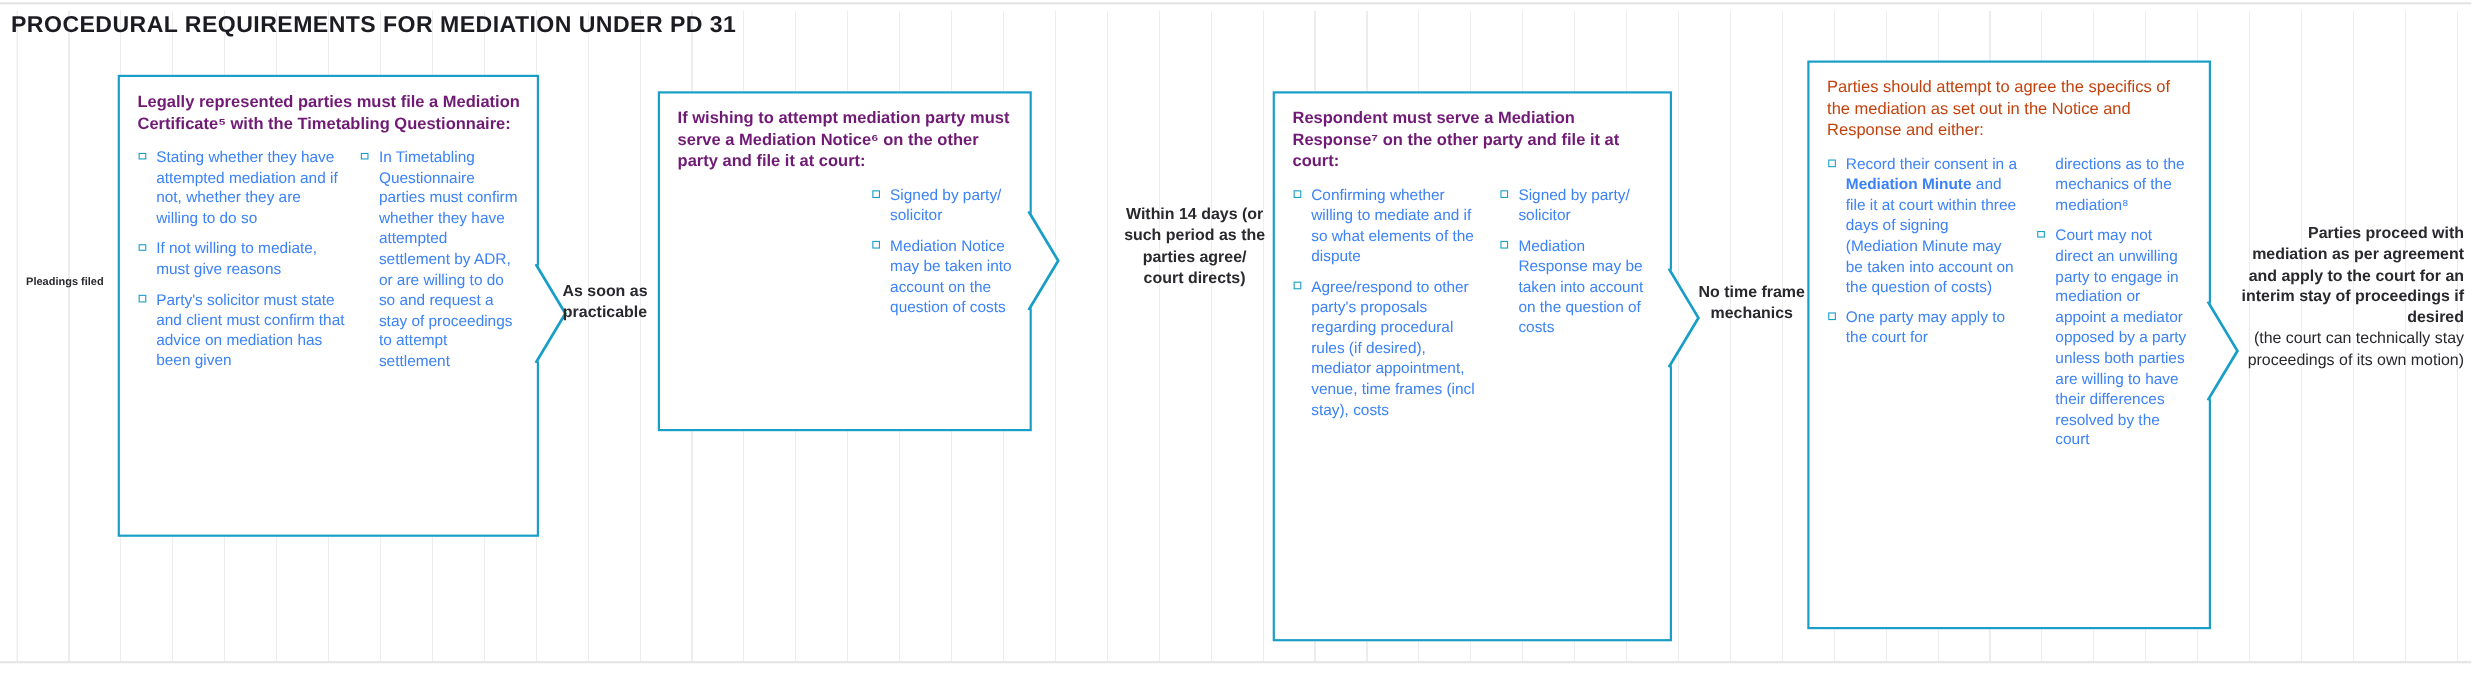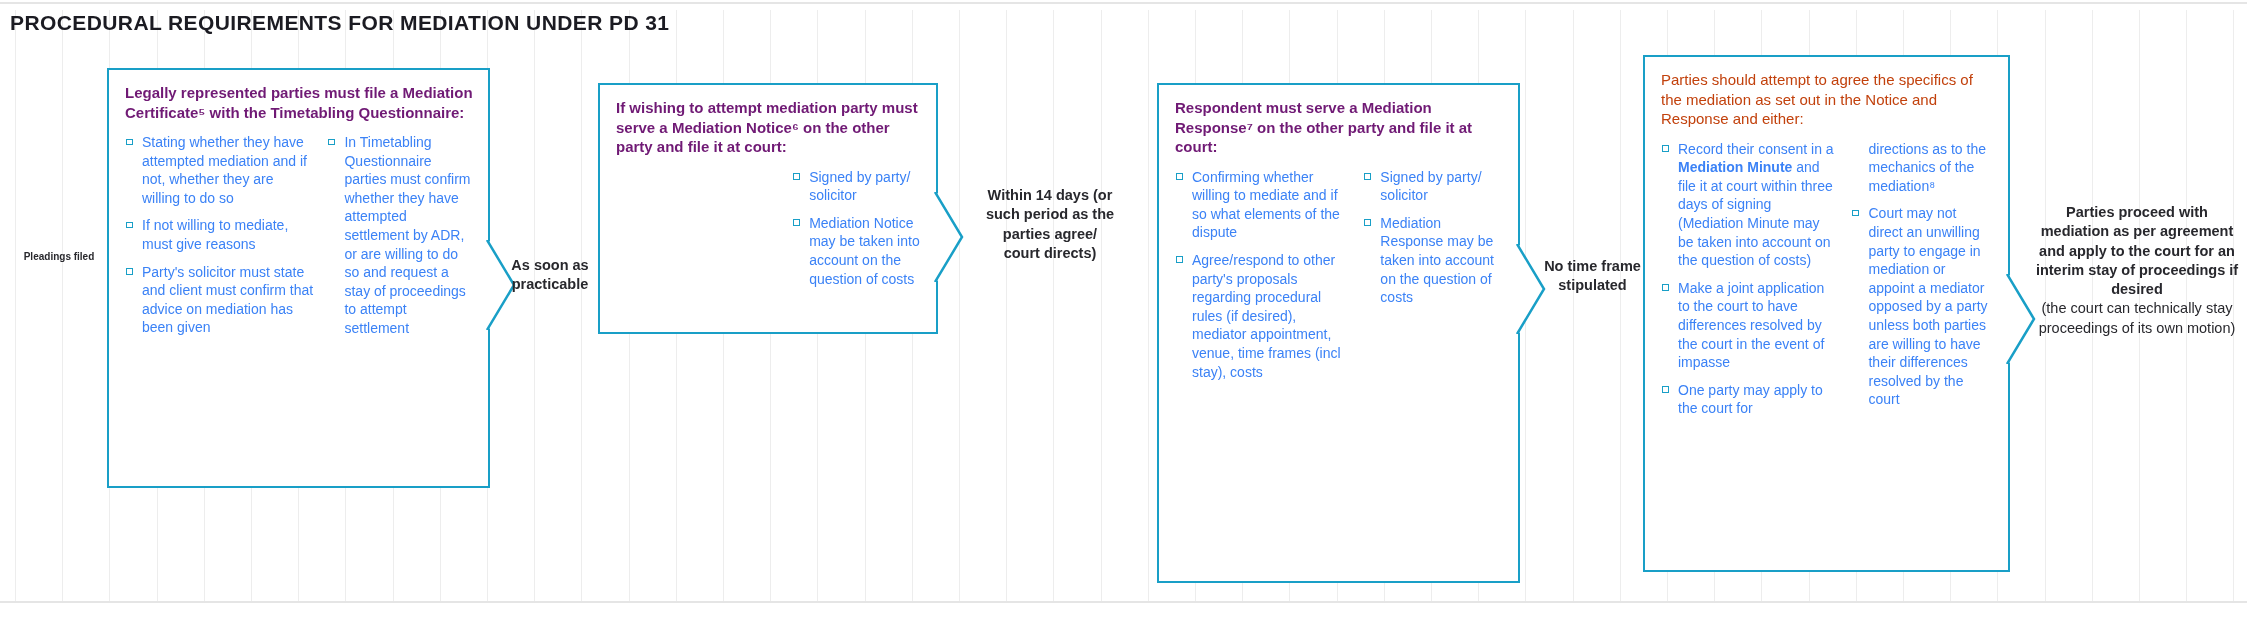--- a/index.html
+++ b/index.html
@@ -68,75 +68,74 @@
       </ul>
     </div>
     <svg class="chev" style="top:170px;" width="30" height="90" viewBox="0 0 30 90">
       <rect x="0" y="1" width="3.5" height="88" fill="#ffffff"></rect>
       <polyline points="1,0 28,45 1,90" fill="#ffffff" stroke="#199fc7" stroke-width="2.5"></polyline>
     </svg>
   </section>
 
   <div class="conn" style="left:492px; top:256px; width:116px;">As soon as practicable</div>
 
-  <section class="box" style="left:598px; top:83px; width:340px; height:251px;">
+  <section class="box" style="left:598px; top:83px; width:340px; height:309px;">
     <h2 class="box-heading">If wishing to attempt mediation party must serve a Mediation Notice⁶ on the other party and file it at court:</h2>
     <div class="cols">
       <ul class="col" style="flex:0 0 53%;">
       </ul>
       <ul class="col">
         <li>Signed by party/ solicitor</li>
         <li>Mediation Notice may be taken into account on the question of costs</li>
       </ul>
     </div>
     <svg class="chev" style="top:107px;" width="30" height="90" viewBox="0 0 30 90">
       <rect x="0" y="1" width="3.5" height="88" fill="#ffffff"></rect>
       <polyline points="1,0 28,45 1,90" fill="#ffffff" stroke="#199fc7" stroke-width="2.5"></polyline>
     </svg>
   </section>
 
-  <div class="conn" style="left:984px; top:186px; width:132px;">Within 14 days (or such period as the parties agree/ court directs)</div>
+  <div class="conn" style="left:1020px; top:186px; width:132px;">Within 14 days (or such period as the parties agree/ court directs)</div>
 
   <section class="box" style="left:1157px; top:83px; width:363px; height:500px;">
     <h2 class="box-heading">Respondent must serve a Mediation Response⁷ on the other party and file it at court:</h2>
     <div class="cols">
       <ul class="col" style="flex:0 0 53%;">
         <li>Confirming whether willing to mediate and if so what elements of the dispute</li>
         <li>Agree/respond to other party's proposals regarding procedural rules (if desired), mediator appointment, venue, time frames (incl stay), costs</li>
       </ul>
       <ul class="col">
         <li>Signed by party/ solicitor</li>
         <li>Mediation Response may be taken into account on the question of costs</li>
       </ul>
     </div>
     <svg class="chev" style="top:159px;" width="30" height="90" viewBox="0 0 30 90">
       <rect x="0" y="1" width="3.5" height="88" fill="#ffffff"></rect>
       <polyline points="1,0 28,45 1,90" fill="#ffffff" stroke="#199fc7" stroke-width="2.5"></polyline>
     </svg>
   </section>
 
-  <div class="conn" style="left:1541px; top:257px; width:103px;">No time frame stipulated</div>
+  <div class="conn" style="left:1541px; top:257px; width:103px;">No time frame mechanics</div>
 
   <section class="box" style="left:1643px; top:55px; width:367px; height:517px;">
     <h2 class="box-heading regular">Parties should attempt to agree the specifics of the mediation as set out in the Notice and Response and either:</h2>
     <div class="cols">
       <ul class="col" style="flex:0 0 53%;">
         <li><span>Record their consent in a </span><span class="b">Mediation Minute</span><span> and file it at court within three days of signing (Mediation Minute may be taken into account on the question of costs)</span></li>
-        <li>Make a joint application to the court to have differences resolved by the court in the event of impasse</li>
         <li>One party may apply to the court for</li>
       </ul>
       <ul class="col">
         <li class="no-bullet">directions as to the mechanics of the mediation⁸</li>
         <li>Court may not direct an unwilling party to engage in mediation or appoint a mediator opposed by a party unless both parties are willing to have their differences resolved by the court</li>
       </ul>
     </div>
     <svg class="chev" style="top:217px;" width="30" height="90" viewBox="0 0 30 90">
       <rect x="0" y="1" width="3.5" height="88" fill="#ffffff"></rect>
       <polyline points="1,0 28,45 1,90" fill="#ffffff" stroke="#199fc7" stroke-width="2.5"></polyline>
     </svg>
   </section>
 
-  <div class="end-label" style="left:2034px; top:203px; width:206px;">
+  <div class="end-label" style="left:2034px; top:203px; width:206px;text-align:right;">
     <span class="b">Parties proceed with mediation as per agreement and apply to the court for an interim stay of proceedings if desired</span>
     <span class="n">(the court can technically stay proceedings of its own motion)</span>
   </div>
 
 </div>
 
 </body></html>

